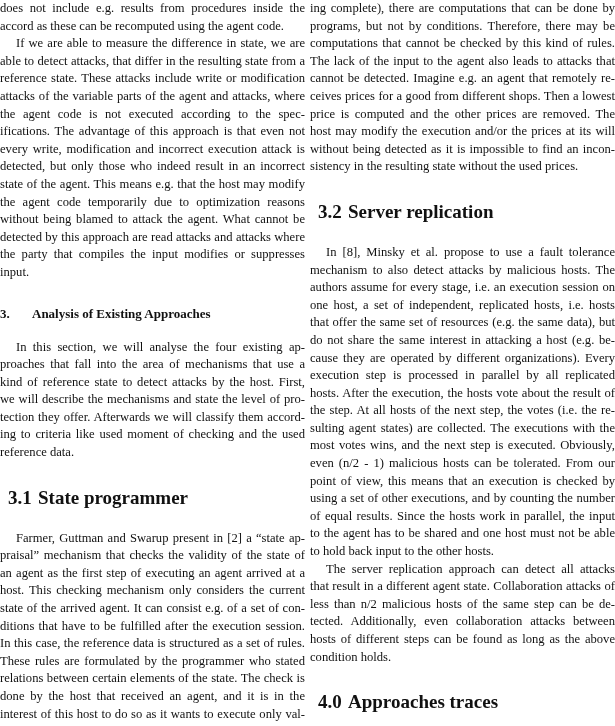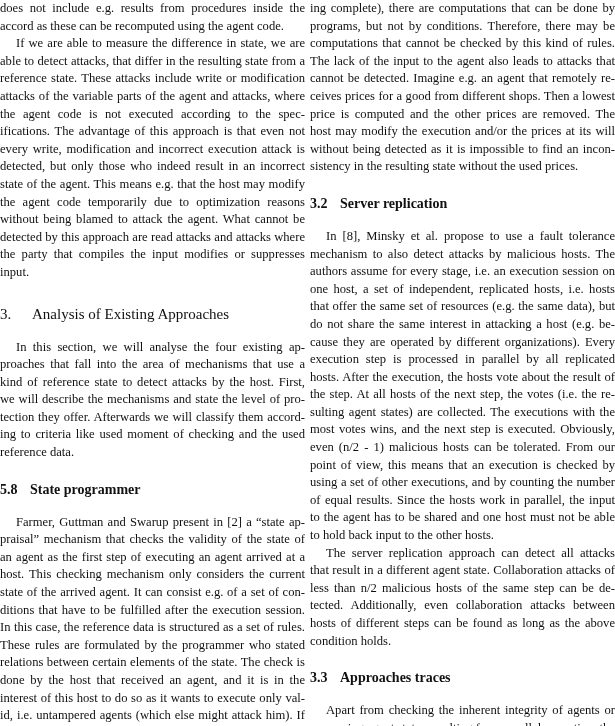--- a/index.html
+++ b/index.html
@@ -4,46 +4,46 @@
 <style>
   html, body { margin:0; padding:0; background:#ffffff; }
   body { width:615px; height:726px; overflow:hidden; position:relative;
          font-family:"Liberation Serif", "DejaVu Serif", serif; color:#111; }
   .col { position:absolute; top:0; width:305px; font-size:12.6px; line-height:17.6px;
          text-align:justify; hyphens:manual; }
   .col.left { left:0; }
   .col.right { left:310px; }
   p { margin:0; text-indent:0; }
   p.indent { text-indent:16px; }
-  h2.sec { font-size:15px; font-weight:normal; margin:0; line-height:20px; }
+  h2.sec { font-size:13px; font-weight:bold; margin:0; line-height:20px; }
   h2.sec .num { display:inline-block; width:32px; }
-  h3.sub { font-size:14px; font-weight:bold; margin:0; line-height:18px; }
+  h3.sub { font-size:19px; font-weight:bold; margin:8px; line-height:18px; }
   h3.sub .num { display:inline-block; width:30px; }
 </style>
 </head>
 <body>
 
 <div class="col left">
   <p>does not include e.g. results from procedures inside the accord as these can be recomputed using the agent code.</p>
   <p class="indent">If we are able to measure the difference in state, we are able to detect attacks, that differ in the resulting state from a reference state. These attacks include write or modifica­tion attacks of the variable parts of the agent and attacks, where the agent code is not executed according to the spec­ifications. The advantage of this approach is that even not every write, modification and incorrect execution attack is detected, but only those who indeed result in an incorrect state of the agent. This means e.g. that the host may modify the agent code temporarily due to optimization reasons without being blamed to attack the agent. What cannot be detected by this approach are read attacks and attacks where the party that compiles the input modifies or sup­presses input.</p>
   <div style="height:22px"></div>
   <h2 class="sec"><span class="num">3.</span><span>Analysis of Existing Approaches</span></h2>
   <div style="height:15px"></div>
   <p class="indent">In this section, we will analyse the four existing ap­proaches that fall into the area of mechanisms that use a kind of reference state to detect attacks by the host. First, we will describe the mechanisms and state the level of pro­tection they offer. Afterwards we will classify them accord­ing to criteria like used moment of checking and the used reference data.</p>
   <div style="height:19px"></div>
-  <h3 class="sub"><span class="num">5.8</span><span>State programmer</span></h3>
+  <h3 class="sub"><span class="num">3.1</span><span>State programmer</span></h3>
   <div style="height:15px"></div>
   <p class="indent">Farmer, Guttman and Swarup present in [2] a “state ap­praisal” mechanism that checks the validity of the state of an agent as the first step of executing an agent arrived at a host. This checking mechanism only considers the current state of the arrived agent. It can consist e.g. of a set of con­ditions that have to be fulfilled after the execution session. In this case, the reference data is structured as a set of rules. These rules are formulated by the programmer who stated relations between certain elements of the state. The check is done by the host that received an agent, and it is in the interest of this host to do so as it wants to execute only val­id, i.e. untampered agents (which else might attack him). If the host does not check the agent (e.g. because the host col­laborates with the attacking host), an attack against an agent cannot be detected.</p>
 
 </div>
 
 <div class="col right">
   <p>ing complete), there are computations that can be done by programs, but not by conditions. Therefore, there may be computations that cannot be checked by this kind of rules. The lack of the input to the agent also leads to attacks that cannot be detected. Imagine e.g. an agent that remotely re­ceives prices for a good from different shops. Then a lowest price is computed and the other prices are removed. The host may modify the execution and/or the prices at its will without being detected as it is impossible to find an incon­sistency in the resulting state without the used prices.</p>
   <div style="height:19px"></div>
   <h3 class="sub"><span class="num">3.2</span><span>Server replication</span></h3>
   <div style="height:15px"></div>
   <p class="indent">In [8], Minsky et al. propose to use a fault tolerance mechanism to also detect attacks by malicious hosts. The authors assume for every stage, i.e. an execution session on one host, a set of independent, replicated hosts, i.e. hosts that offer the same set of resources (e.g. the same data), but do not share the same interest in attacking a host (e.g. be­cause they are operated by different organizations). Every execution step is processed in parallel by all replicated hosts. After the execution, the hosts vote about the result of the step. At all hosts of the next step, the votes (i.e. the re­sulting agent states) are collected. The executions with the most votes wins, and the next step is executed. Obviously, even (n/2 - 1) malicious hosts can be tolerated. From our point of view, this means that an execution is checked by using a set of other executions, and by counting the number of equal results. Since the hosts work in parallel, the input to the agent has to be shared and one host must not be able to hold back input to the other hosts.</p>
   <p class="indent">The server replication approach can detect all attacks that result in a different agent state. Collaboration attacks of less than n/2 malicious hosts of the same step can be de­tected. Additionally, even collaboration attacks between hosts of different steps can be found as long as the above condition holds.</p>
   <div style="height:19px"></div>
-  <h3 class="sub"><span class="num">3.3</span><span>Approaches traces</span></h3>
+  <h3 class="sub"><span class="num">4.0</span><span>Approaches traces</span></h3>
   <div style="height:15px"></div>
   <p class="indent"><span>Apart from checking the inherent integrity of agents or comparing agent states resulting from parallel execution, the third major idea to check the execution of an agent is to let the executing host produce an execution protocol or </span></p>
 </div>
 
 </body></html>

